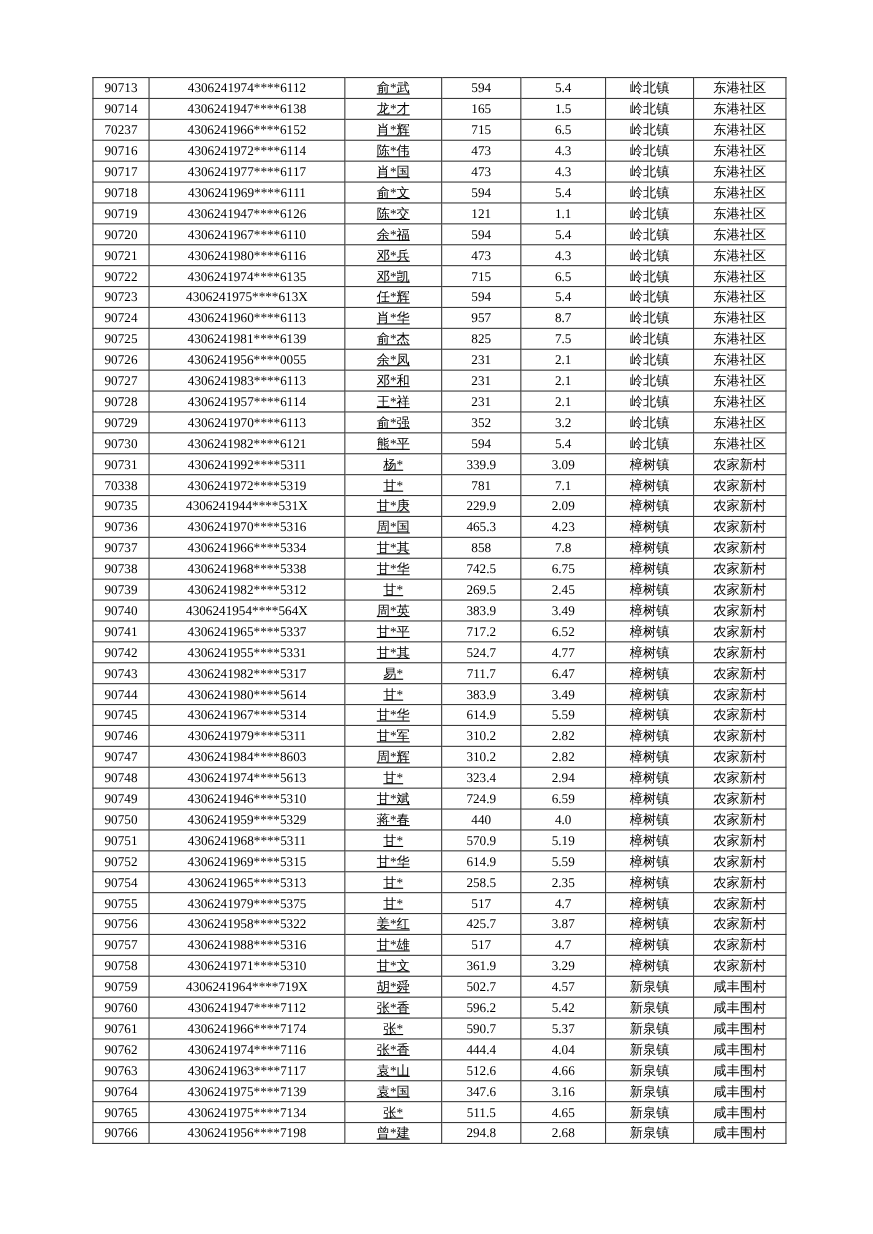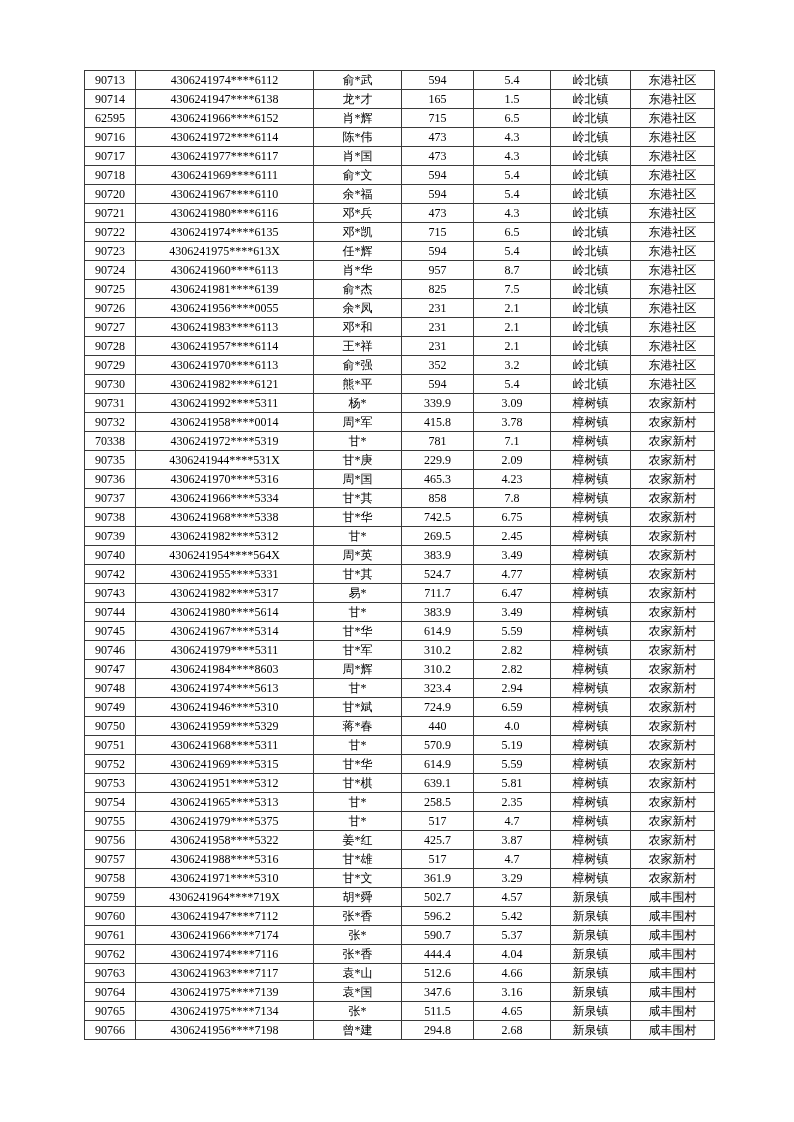--- a/index.html
+++ b/index.html
@@ -29,21 +29,21 @@
     line-height: 18px;
     padding: 0 2px;
     font-size: 12px;
     text-align: center;
     white-space: nowrap;
     overflow: hidden;
     color: #000000;
   }
   .col0 { width: 51px; }
   .col1 { width: 178px; font-family: Liberation Serif, serif; }
-  .col2 { width: 88px; }
+  .col2 { width: 88px; text-decoration: underline; }
   .col3 { width: 72px; }
   .col4 { width: 77px; }
   .col5 { width: 80px; }
   .col6 { width: 84px; }
 </style>
 </head>
 <body>
 
 <div class="sheet">
   <table class="data-table">
@@ -60,21 +60,21 @@
         <tr>
           <td class="col0">90714</td>
           <td class="col1">4306241947****6138</td>
           <td class="col2">龙*才</td>
           <td class="col3">165</td>
           <td class="col4">1.5</td>
           <td class="col5">岭北镇</td>
           <td class="col6">东港社区</td>
         </tr>
         <tr>
-          <td class="col0">62595</td>
+          <td class="col0">70237</td>
           <td class="col1">4306241966****6152</td>
           <td class="col2">肖*辉</td>
           <td class="col3">715</td>
           <td class="col4">6.5</td>
           <td class="col5">岭北镇</td>
           <td class="col6">东港社区</td>
         </tr>
         <tr>
           <td class="col0">90716</td>
           <td class="col1">4306241972****6114</td>
@@ -96,20 +96,29 @@
         <tr>
           <td class="col0">90718</td>
           <td class="col1">4306241969****6111</td>
           <td class="col2">俞*文</td>
           <td class="col3">594</td>
           <td class="col4">5.4</td>
           <td class="col5">岭北镇</td>
           <td class="col6">东港社区</td>
         </tr>
         <tr>
+          <td class="col0">90719</td>
+          <td class="col1">4306241947****6126</td>
+          <td class="col2">陈*交</td>
+          <td class="col3">121</td>
+          <td class="col4">1.1</td>
+          <td class="col5">岭北镇</td>
+          <td class="col6">东港社区</td>
+        </tr>
+        <tr>
           <td class="col0">90720</td>
           <td class="col1">4306241967****6110</td>
           <td class="col2">余*福</td>
           <td class="col3">594</td>
           <td class="col4">5.4</td>
           <td class="col5">岭北镇</td>
           <td class="col6">东港社区</td>
         </tr>
         <tr>
           <td class="col0">90721</td>
@@ -204,29 +213,20 @@
         <tr>
           <td class="col0">90731</td>
           <td class="col1">4306241992****5311</td>
           <td class="col2">杨*</td>
           <td class="col3">339.9</td>
           <td class="col4">3.09</td>
           <td class="col5">樟树镇</td>
           <td class="col6">农家新村</td>
         </tr>
         <tr>
-          <td class="col0">90732</td>
-          <td class="col1">4306241958****0014</td>
-          <td class="col2">周*军</td>
-          <td class="col3">415.8</td>
-          <td class="col4">3.78</td>
-          <td class="col5">樟树镇</td>
-          <td class="col6">农家新村</td>
-        </tr>
-        <tr>
           <td class="col0">70338</td>
           <td class="col1">4306241972****5319</td>
           <td class="col2">甘*</td>
           <td class="col3">781</td>
           <td class="col4">7.1</td>
           <td class="col5">樟树镇</td>
           <td class="col6">农家新村</td>
         </tr>
         <tr>
           <td class="col0">90735</td>
@@ -276,20 +276,29 @@
         <tr>
           <td class="col0">90740</td>
           <td class="col1">4306241954****564X</td>
           <td class="col2">周*英</td>
           <td class="col3">383.9</td>
           <td class="col4">3.49</td>
           <td class="col5">樟树镇</td>
           <td class="col6">农家新村</td>
         </tr>
         <tr>
+          <td class="col0">90741</td>
+          <td class="col1">4306241965****5337</td>
+          <td class="col2">甘*平</td>
+          <td class="col3">717.2</td>
+          <td class="col4">6.52</td>
+          <td class="col5">樟树镇</td>
+          <td class="col6">农家新村</td>
+        </tr>
+        <tr>
           <td class="col0">90742</td>
           <td class="col1">4306241955****5331</td>
           <td class="col2">甘*其</td>
           <td class="col3">524.7</td>
           <td class="col4">4.77</td>
           <td class="col5">樟树镇</td>
           <td class="col6">农家新村</td>
         </tr>
         <tr>
           <td class="col0">90743</td>
@@ -375,29 +384,20 @@
         <tr>
           <td class="col0">90752</td>
           <td class="col1">4306241969****5315</td>
           <td class="col2">甘*华</td>
           <td class="col3">614.9</td>
           <td class="col4">5.59</td>
           <td class="col5">樟树镇</td>
           <td class="col6">农家新村</td>
         </tr>
         <tr>
-          <td class="col0">90753</td>
-          <td class="col1">4306241951****5312</td>
-          <td class="col2">甘*棋</td>
-          <td class="col3">639.1</td>
-          <td class="col4">5.81</td>
-          <td class="col5">樟树镇</td>
-          <td class="col6">农家新村</td>
-        </tr>
-        <tr>
           <td class="col0">90754</td>
           <td class="col1">4306241965****5313</td>
           <td class="col2">甘*</td>
           <td class="col3">258.5</td>
           <td class="col4">2.35</td>
           <td class="col5">樟树镇</td>
           <td class="col6">农家新村</td>
         </tr>
         <tr>
           <td class="col0">90755</td>

